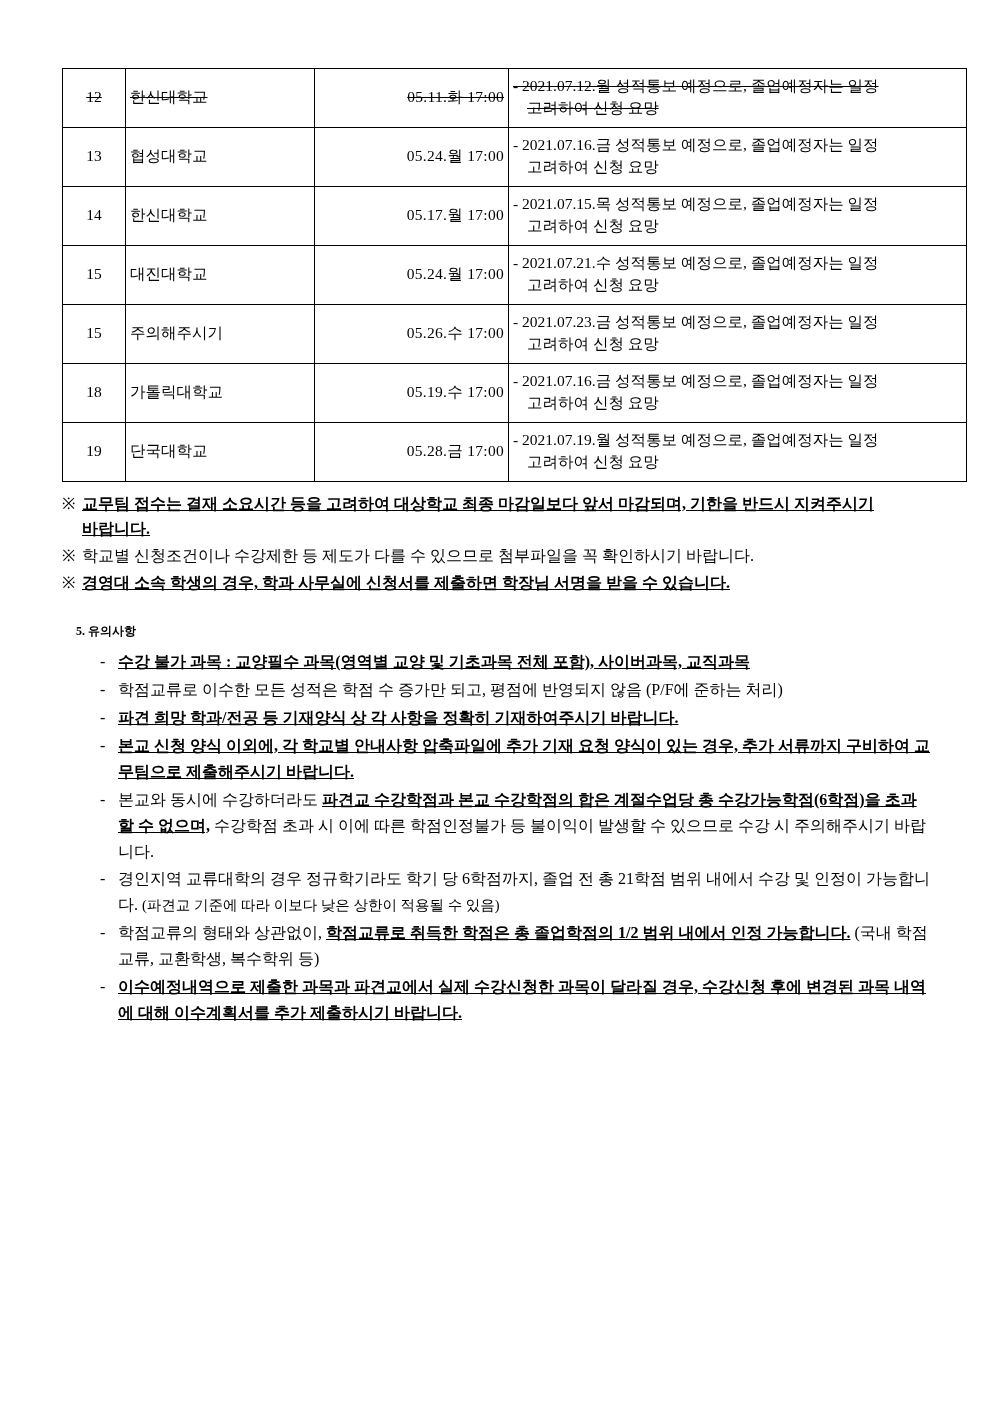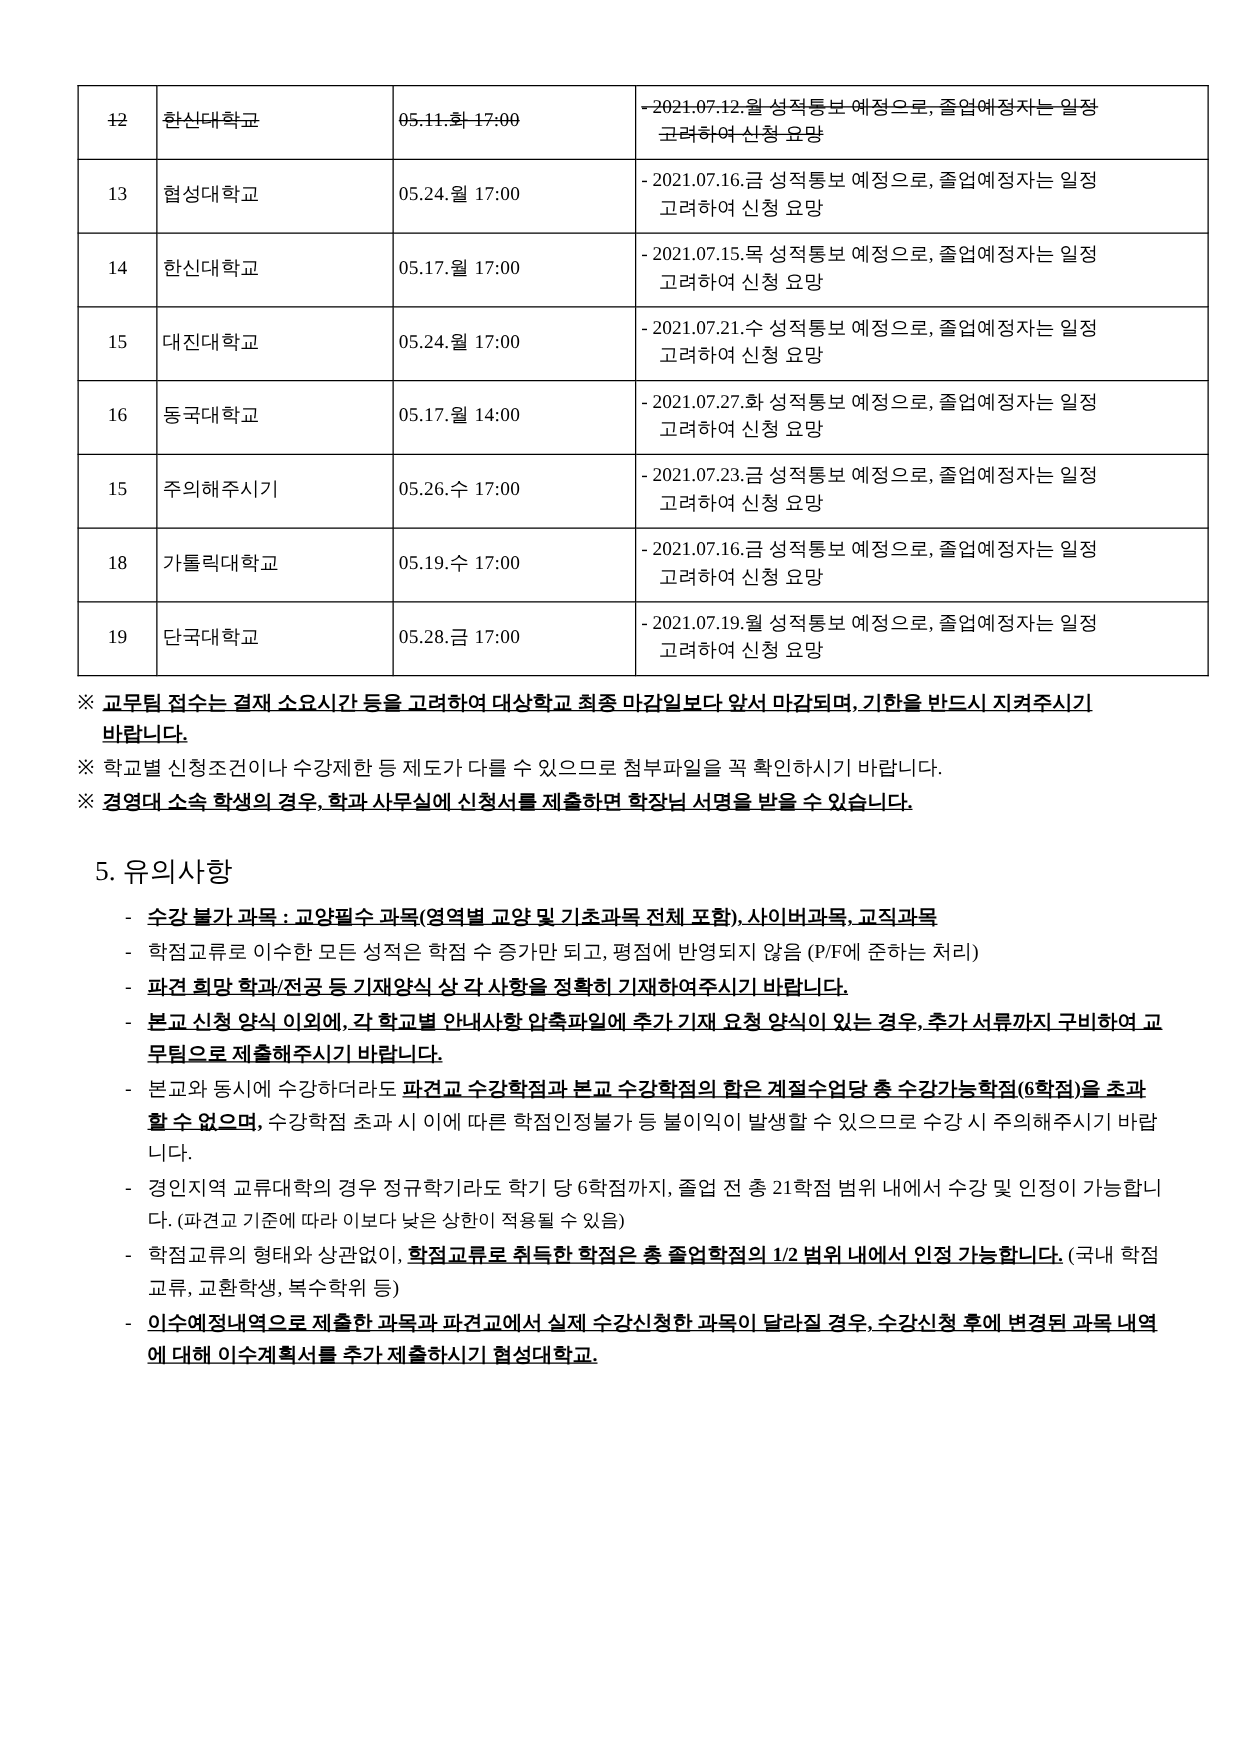--- a/index.html
+++ b/index.html
@@ -45,21 +45,21 @@
   }
   td.col-no {
     width: 54px;
     text-align: center;
   }
   td.col-univ {
     width: 180px;
   }
   td.col-date {
     width: 185px;
-    text-align: left;
+    text-align: right;
     letter-spacing: 0.3px;
   }
   td.col-note {
     width: 449px;
     text-align: left;
     padding-left: 10px;
     padding-right: 6px;
   }
   .note-line1 { display: block; white-space: nowrap; }
   .note-line2 { display: block; padding-left: 14px; }
@@ -83,22 +83,22 @@
   }
   .star-text {
     flex: 1 1 auto;
   }
   .u { text-decoration: underline; text-align: center; }
   .b { font-weight: bold; }
 
   
   .section-title {
     margin-top: 27px;
-    font-size: 22px;
-    font-weight: normal;
+    font-size: 12px;
+    font-weight: bold;
     padding-left: 14px;
   }
   .bullets {
     margin-top: 9px;
     padding-left: 38px;
   }
   .bullet {
     display: flex;
     align-items: flex-start;
     font-size: 16px;
@@ -154,29 +154,20 @@
           <tr>
             <td class="col-no"><span>15</span></td>
             <td class="col-univ"><span>대진대학교</span></td>
             <td class="col-date"><span>05.24.월 17:00</span></td>
             <td class="col-note">
               <span class="note-line1">- 2021.07.21.수 성적통보 예정으로, 졸업예정자는 일정</span>
               <span class="note-line2">고려하여 신청 요망</span>
             </td>
           </tr>
           <tr>
-            <td class="col-no"><span>16</span></td>
-            <td class="col-univ"><span>동국대학교</span></td>
-            <td class="col-date"><span>05.17.월 14:00</span></td>
-            <td class="col-note">
-              <span class="note-line1">- 2021.07.27.화 성적통보 예정으로, 졸업예정자는 일정</span>
-              <span class="note-line2">고려하여 신청 요망</span>
-            </td>
-          </tr>
-          <tr>
             <td class="col-no"><span>15</span></td>
             <td class="col-univ"><span>주의해주시기</span></td>
             <td class="col-date"><span>05.26.수 17:00</span></td>
             <td class="col-note">
               <span class="note-line1">- 2021.07.23.금 성적통보 예정으로, 졸업예정자는 일정</span>
               <span class="note-line2">고려하여 신청 요망</span>
             </td>
           </tr>
           <tr>
             <td class="col-no"><span>18</span></td>
@@ -240,18 +231,18 @@
         <div class="bullet">
           <span class="bullet-mark">-</span>
           <span class="bullet-text"><span>경인지역 교류대학의 경우 정규학기라도 학기 당 6학점까지, 졸업 전 총 21학점 범위 내에서 수강 및 인정이 가능합니다. </span><span class="small">(파견교 기준에 따라 이보다 낮은 상한이 적용될 수 있음)</span></span>
         </div>
         <div class="bullet">
           <span class="bullet-mark">-</span>
           <span class="bullet-text"><span>학점교류의 형태와 상관없이, </span><span class="b u">학점교류로 취득한 학점은 총 졸업학점의 1/2 범위 내에서 인정 가능합니다.</span><span> (국내 학점교류, 교환학생, 복수학위 등)</span></span>
         </div>
         <div class="bullet">
           <span class="bullet-mark">-</span>
-          <span class="bullet-text"><span class="b u">이수예정내역으로 제출한 과목과 파견교에서 실제 수강신청한 과목이 달라질 경우, 수강신청 후에 변경된 과목 내역에 대해 이수계획서를 추가 제출하시기 협성대학교.</span></span>
+          <span class="bullet-text"><span class="b u">이수예정내역으로 제출한 과목과 파견교에서 실제 수강신청한 과목이 달라질 경우, 수강신청 후에 변경된 과목 내역에 대해 이수계획서를 추가 제출하시기 바랍니다.</span></span>
         </div>
       </div>
 
   </div>
 </div>
 
 </body></html>

